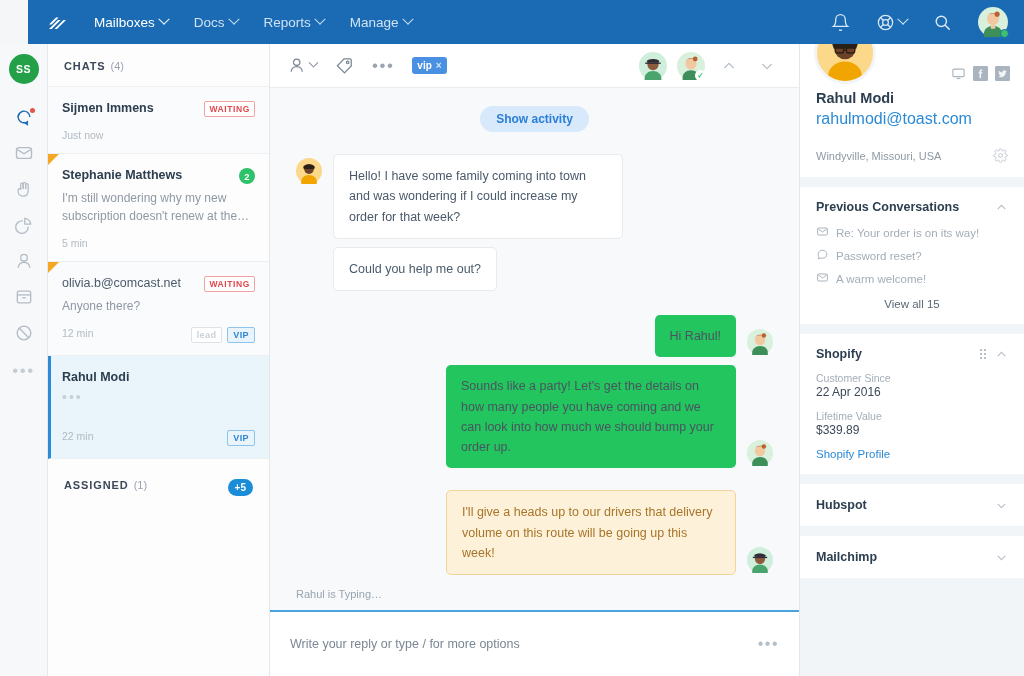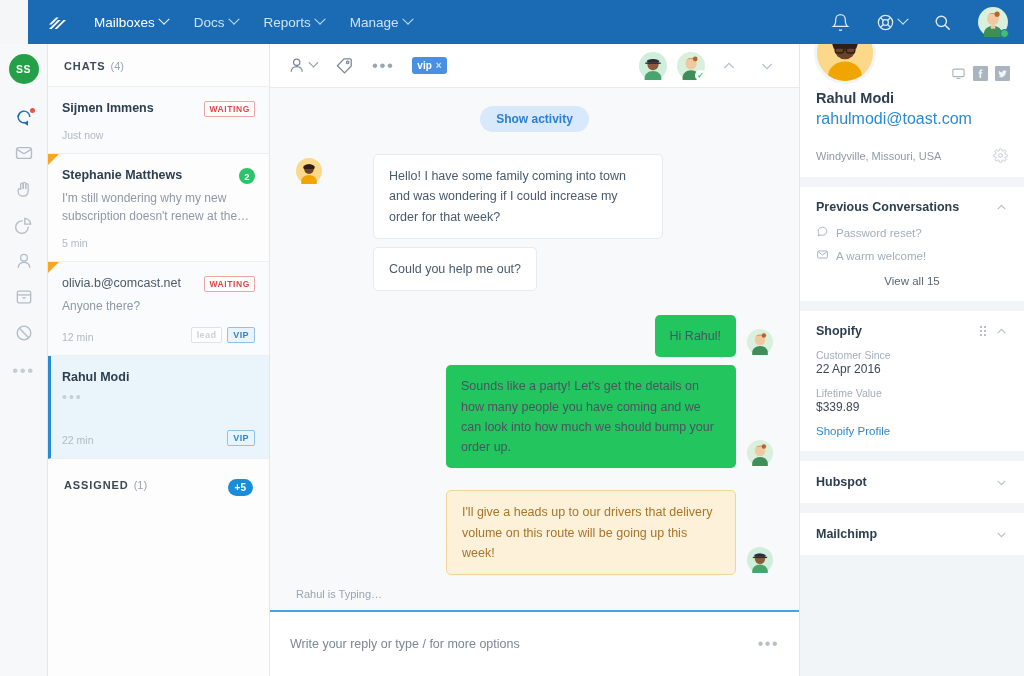--- a/index.html
+++ b/index.html
@@ -84,21 +84,21 @@
   .tag-waiting {
     border: 1px solid #f4a3a3; color: #e2474a; font-size: 8.5px; font-weight: bold;
     letter-spacing: .6px; padding: 2px 4px; border-radius: 2px; background: #fff; white-space: nowrap;
   }
   .badge-green {
     background: #2ec26a; color: #fff; font-size: 9.5px; font-weight: bold;
     border-radius: 50%; width: 16px; height: 16px; display: flex; align-items: center; justify-content: center;
   }
   .chat-preview { font-size: 12px; color: #8f99a4; line-height: 1.5; margin-top: 5px; }
   .typing-dots { color: #c6ced6; font-size: 14px; letter-spacing: 2px; margin-top: 6px; line-height: 1; }
-  .chat-bottom { display: flex; align-items: flex-end; margin-top: 12px; }
+  .chat-bottom { display: flex; align-items: flex-start; margin-top: 12px; }
   .chat-time { font-size: 10.5px; color: #b2bac2; }
   .chat-tags { margin-left: auto; display: flex; gap: 5px; }
   .mini-tag { font-size: 9px; font-weight: bold; padding: 2px 5px; border-radius: 2px; letter-spacing: .4px; }
   .mini-tag.lead { border: 1px solid #dde2e7; color: #c9d0d7; background: #fff; }
   .mini-tag.vip { border: 1px solid #8ec3ec; color: #2e86d0; background: #eaf4fc; }
 
   
   .conv { flex: 1; display: flex; flex-direction: column; background: #f7f9fa; min-width: 0; border-right: 1px solid #e4e8ec; }
   .conv-toolbar {
     height: 44px; flex: 0 0 44px; background: #fff; border-bottom: 1px solid #e8ecef;
@@ -127,21 +127,21 @@
   }
   .msg-row { display: flex; align-items: flex-start; margin-bottom: 8px; }
   .msg-row.out { justify-content: flex-end; }
   .msg-av { width: 26px; height: 26px; border-radius: 50%; flex: 0 0 26px; }
   .msg-av.l { margin-right: 11px; margin-top: 4px; }
   .msg-av.r { margin-left: 11px; align-self: flex-end; margin-bottom: 2px; }
   .msg-av.spacer { visibility: hidden; }
   .bubble {
     font-size: 12.5px; line-height: 1.62; padding: 11px 15px; border-radius: 5px; max-width: 290px;
   }
-  .bubble.in { background: #fff; border: 1px solid #e7ebee; color: #4a5a6a; margin-left: 40px; }
+  .bubble.in { background: #fff; border: 1px solid #e7ebee; color: #4a5a6a; }
   .bubble.out { background: #22c55e; color: #4a5560; }
   .bubble.note { background: #fdf2d9; border: 1px solid #f2d49a; color: #a8742a; }
   .typing-status { font-size: 11px; color: #9aa5b1; padding: 0 26px 10px; }
   .composer {
     flex: 0 0 auto; background: #fff; border-top: 2px solid #4aa3df;
     padding: 20px 20px; display: flex; align-items: center; min-height: 66px;
   }
   .composer-text { font-size: 12.5px; color: #7b8794; flex: 1; cursor: text; }
   .composer-dots { color: #b6bfc8; font-size: 16px; letter-spacing: 1.5px; line-height: 1; cursor: pointer; }
 
@@ -539,20 +539,29 @@
             <span class="caret">
               <svg width="13" height="13" viewBox="0 0 24 24" fill="none" stroke="currentColor" stroke-width="2">
                   <path d="M5 15l7-7 7 7"></path>
                 </svg>
             </span>
           </span>
         </div>
         <div class="conv-link">
           <span>
             <svg width="13" height="13" viewBox="0 0 24 24" fill="none" stroke="currentColor" stroke-width="1.7">
+              <rect x="3" y="5.5" width="18" height="13" rx="2"></rect>
+                <path d="M4 7l8 6 8-6"></path>
+            </svg>
+          </span>
+          <span>Re: Your order is on its way!</span>
+        </div>
+        <div class="conv-link">
+          <span>
+            <svg width="13" height="13" viewBox="0 0 24 24" fill="none" stroke="currentColor" stroke-width="1.7">
               <path d="M20 11.5c0 4.2-3.6 7.5-8 7.5-1 0-2-.2-2.9-.5L4 20l1.4-3.6A7.3 7.3 0 0 1 4 11.5C4 7.3 7.6 4 12 4s8 3.3 8 7.5z"></path>
             </svg>
           </span>
           <span>Password reset?</span>
         </div>
         <div class="conv-link">
           <span>
             <svg width="13" height="13" viewBox="0 0 24 24" fill="none" stroke="currentColor" stroke-width="1.7">
               <rect x="3" y="5.5" width="18" height="13" rx="2"></rect>
                 <path d="M4 7l8 6 8-6"></path>

